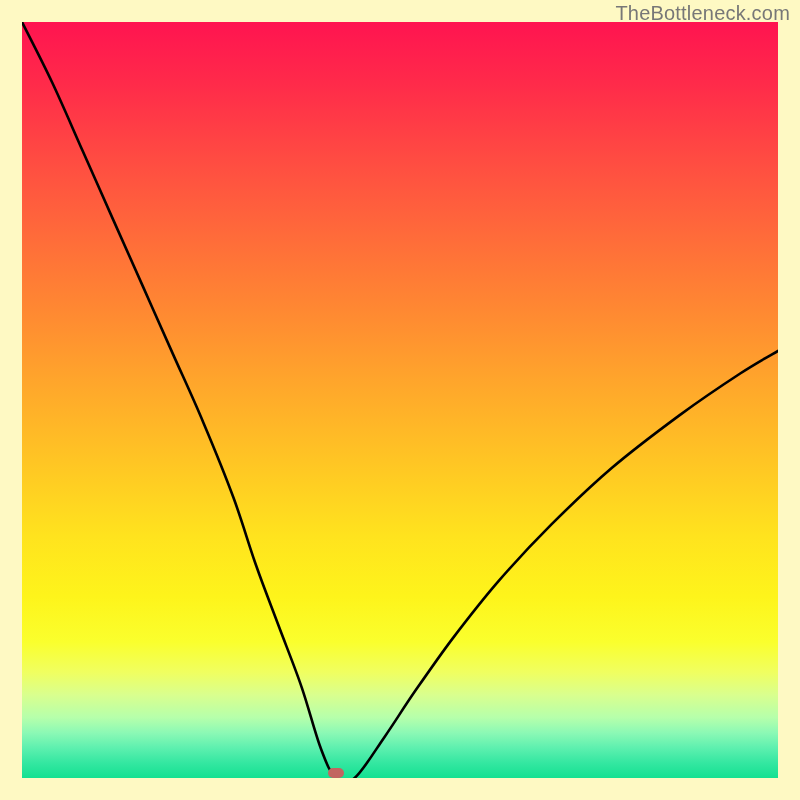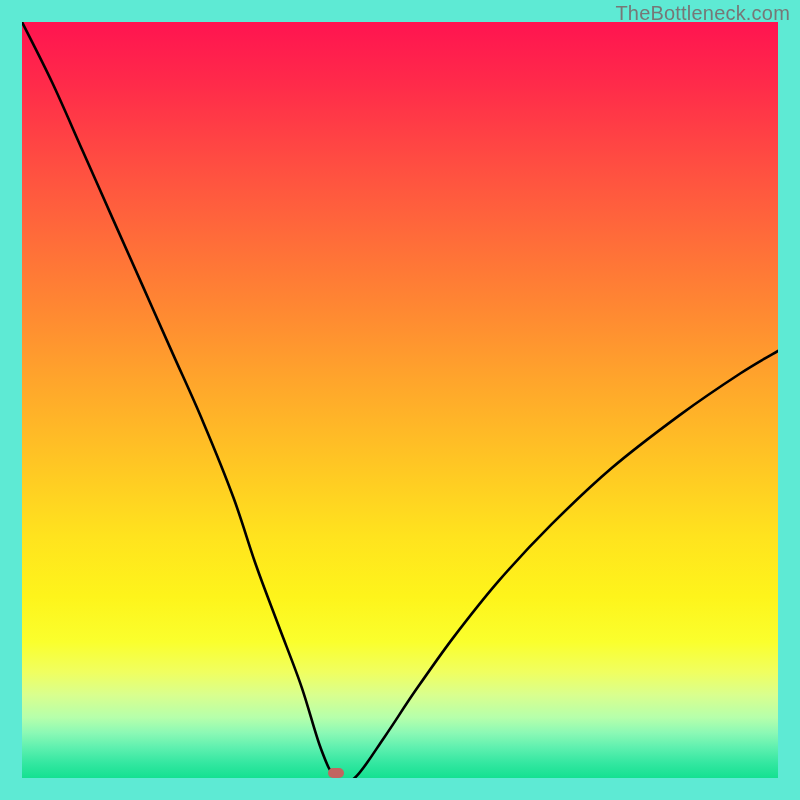--- a/index.html
+++ b/index.html
@@ -8,21 +8,21 @@
     width: 800px;
     height: 800px;
     overflow: hidden;
     background: #000;
     font-family: Arial, Helvetica, sans-serif;
   }
   .frame {
     position: relative;
     width: 800px;
     height: 800px;
-    background: #5eead4;
+    background: #fef9c3;
   }
   .plot-area {
     position: absolute;
     left: 22px;
     top: 22px;
     width: 756px;
     height: 756px;
     background: linear-gradient(
       to bottom,
       #ff1450 0%,

